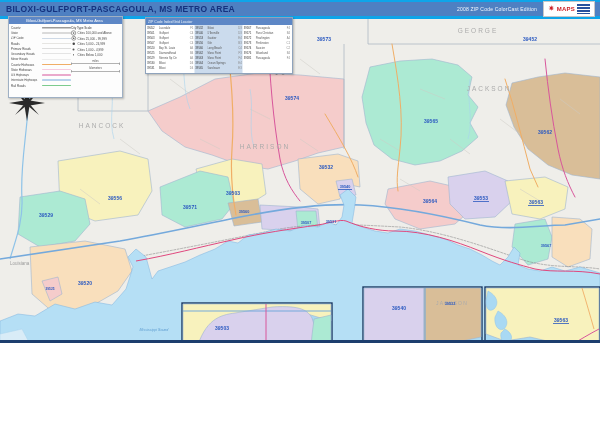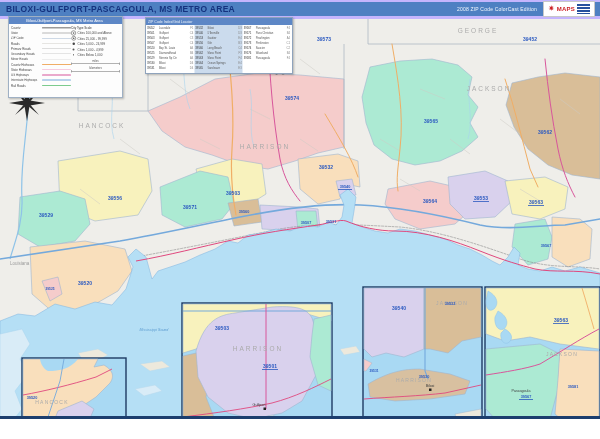--- a/index.html
+++ b/index.html
@@ -1,16 +1,16 @@
 <!DOCTYPE html>
 <html><head>
 <meta charset="utf-8">
 <style>
   html,body{margin:0;padding:0;background:#fff;}
-  .stage{position:relative;width:600px;height:419px;overflow:hidden;background:#c4b5fd;
+  .stage{position:relative;width:600px;height:343px;overflow:hidden;background:#0ea5e9;
          font-family:"Liberation Sans",sans-serif;}
   
   .topbar{position:absolute;left:0;top:2px;width:600px;height:14px;background:#4E80C2;}
   .map-title{position:absolute;left:6px;top:0;height:14px;line-height:14px;
              font-size:8.5px;font-weight:bold;color:#15327F;letter-spacing:.3px;white-space:nowrap;}
   .edition{position:absolute;left:438px;top:0;width:118px;height:14px;line-height:14px;
            text-align:center;font-size:5px;color:#F2F6FC;letter-spacing:.2px;}
   .logo{position:absolute;right:5px;top:1px;width:50px;height:14px;background:#fff;
         border:1px solid #C8C8C8;display:flex;align-items:center;justify-content:center;gap:2px;z-index:9;}
   .logo .mark{color:#CC2127;font-size:8px;line-height:1;}

